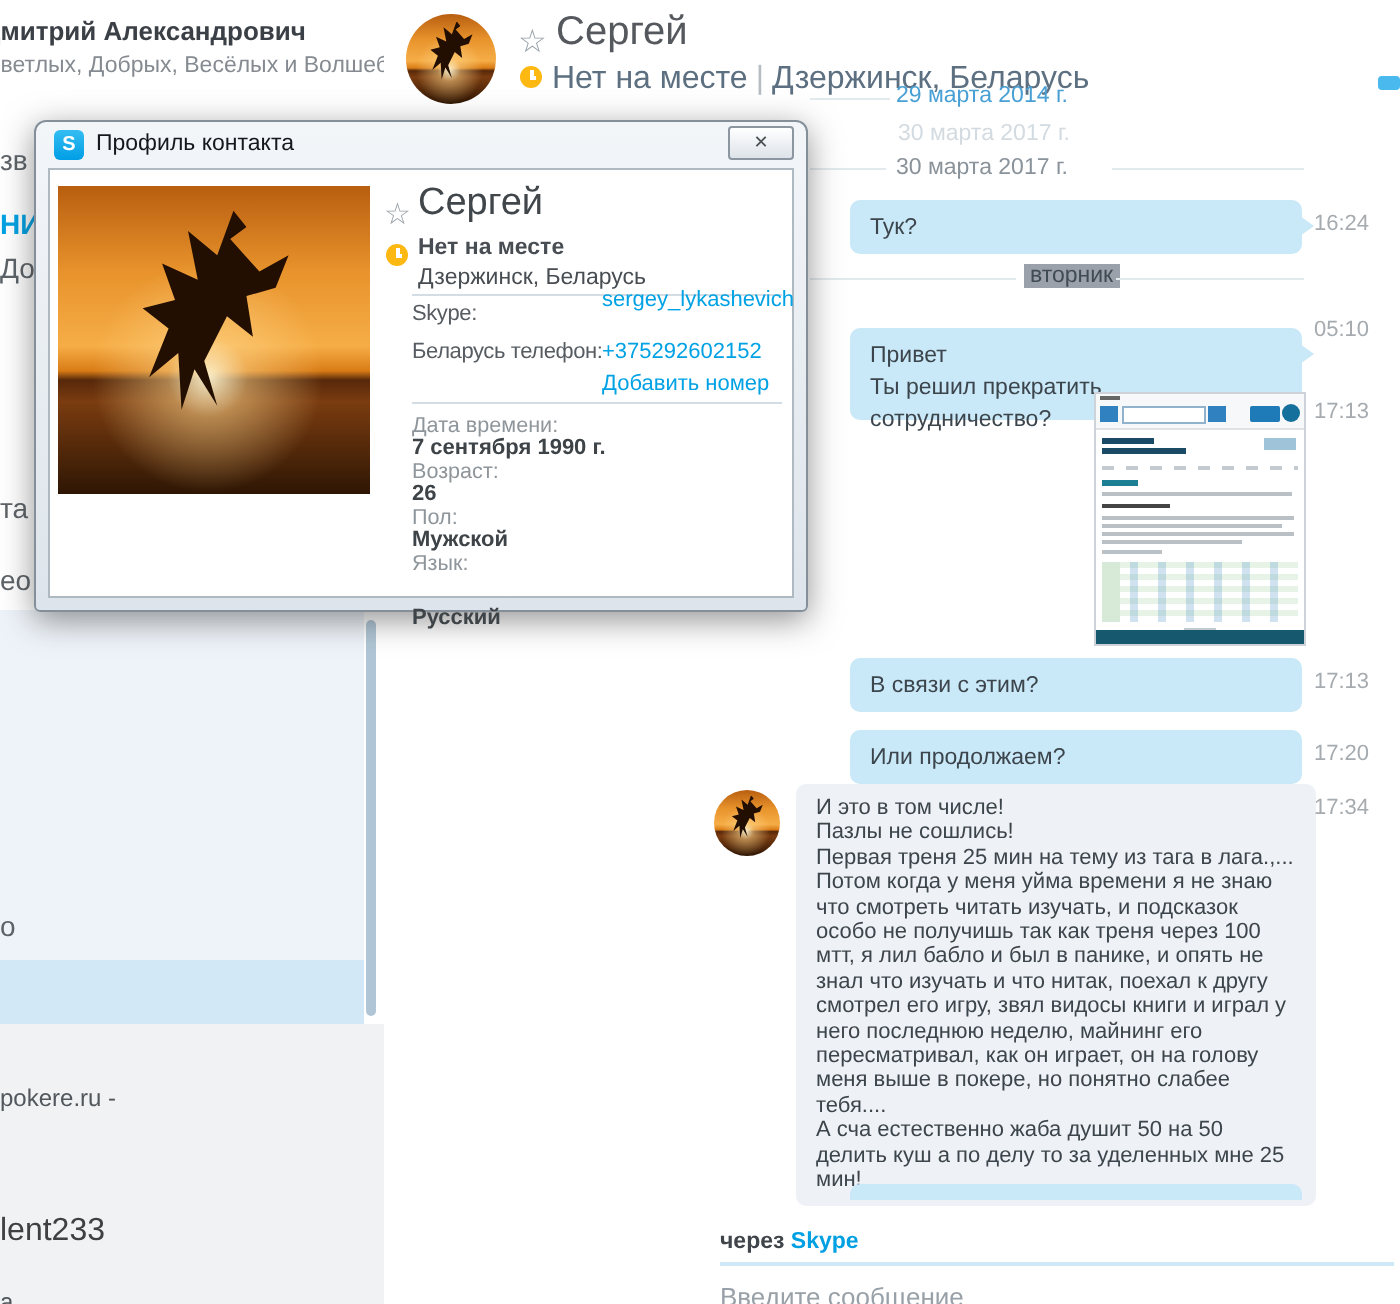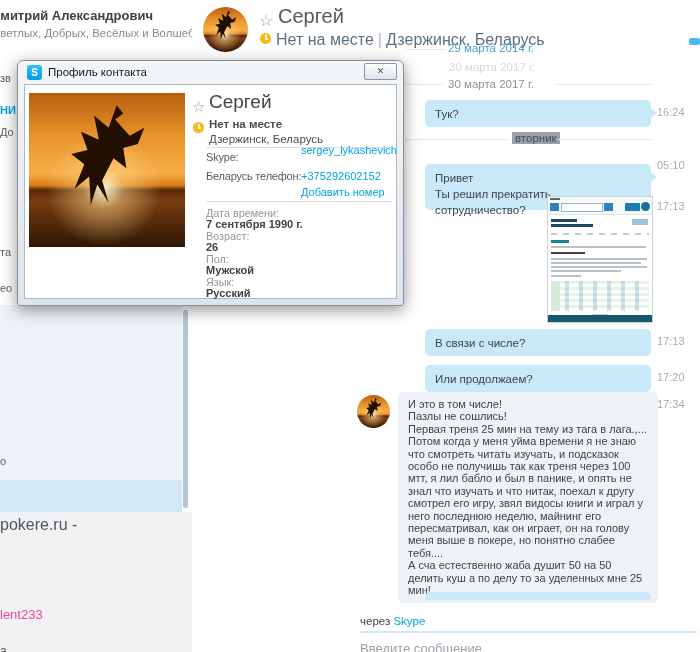--- a/index.html
+++ b/index.html
@@ -6,21 +6,21 @@
   body{
     width:700px;height:652px;position:relative;overflow:hidden;
     background:#ffffff;font-family:"Liberation Sans",sans-serif;
     -webkit-font-smoothing:antialiased;
   }
 
   
   .sidebar{position:absolute;left:0;top:0;width:192px;height:652px;background:#fff;overflow:hidden;}
   .sb-name{position:absolute;left:-9px;top:8px;font-size:13px;font-weight:bold;color:#3b4046;white-space:nowrap;}
   .sb-mood{position:absolute;left:-8px;top:27px;font-size:11.5px;color:#858b91;white-space:nowrap;}
-  .sb-frag{position:absolute;left:0;font-size:11px;color:#5d6368;white-space:nowrap;}
+  .sb-frag{position:absolute;left:0;font-size:14px;color:#5d6368;white-space:nowrap;}
   .sb-frag.blue{color:#00a2e4;font-weight:bold;}
   .sb-light{position:absolute;left:0;top:305px;width:182px;height:175px;background:#eef3f9;}
   .sb-selected{position:absolute;left:0;top:480px;width:182px;height:32px;background:#d3e8f7;}
   .sb-gray{position:absolute;left:0;top:512px;width:192px;height:140px;background:#f0f2f4;}
   .sb-scroll{position:absolute;left:183px;top:310px;width:5px;height:198px;background:#b0c6d6;border-radius:3px;}
 
   
   .sunset{
     position:absolute;overflow:hidden;
     background:
@@ -75,21 +75,21 @@
   .ghost-date{position:absolute;left:449px;top:61px;font-size:11.5px;color:#d3dbe1;white-space:nowrap;}
   .day-hl{position:absolute;left:512px;top:132px;font-size:11.5px;color:#414b55;background:#9ba1ab;padding:0 3px;white-space:nowrap;}
   .bubble-out{position:absolute;left:425px;width:226px;box-sizing:border-box;background:#c9e8f8;border-radius:5px;
     padding:6px 10px;font-size:11.5px;line-height:16px;color:#3c454c;white-space:pre-line;}
   .tail::after{content:"";position:absolute;right:-6px;top:8px;width:0;height:0;
     border-top:5px solid transparent;border-bottom:5px solid transparent;border-left:7px solid #c9e8f8;}
   .bubble-in{position:absolute;left:398px;top:392px;width:260px;box-sizing:border-box;background:#eef1f5;border-radius:5px;
     padding:6px 10px;font-size:11px;line-height:12.4px;color:#3c454c;white-space:pre-line;}
   .ts{position:absolute;left:657px;font-size:11px;color:#a6abb0;}
   .sliver{position:absolute;left:425px;top:592px;width:226px;height:8px;background:#c9e8f8;border-radius:5px 5px 0 0;}
-  .via{position:absolute;left:360px;top:615px;font-size:11.5px;color:#3f454a;}
+  .via{position:absolute;left:360px;top:615px;font-size:11.5px;color:#3f454a;font-weight:bold;}
   .via .lnk{color:#00a0e3;}
   .via-line{position:absolute;left:360px;top:631px;width:337px;height:2px;background:#cfe8f6;}
   .msg-input{position:absolute;left:360px;top:641px;font-size:13px;color:#99a1a8;white-space:nowrap;}
   .scroll-bit{position:absolute;left:689px;top:38px;width:11px;height:7px;background:#49b9ee;border-radius:2px;}
 
   
   .thumb{position:absolute;left:547px;top:196px;width:106px;height:127px;box-sizing:border-box;
     background:#fff;border:1px solid #cdd3d8;overflow:hidden;}
   .t-head{position:absolute;left:0;top:0;width:100%;height:17px;background:#f6f8fa;border-bottom:1px solid #dfe3e6;}
   .t-bar{position:absolute;background:#2f81c0;}
@@ -120,22 +120,22 @@
   <div class="sb-light"></div>
   <div class="sb-selected"></div>
   <div class="sb-gray"></div>
 
   <div class="sb-frag" style="top:72px">зв</div>
   <div class="sb-frag blue" style="top:104px">НИ</div>
   <div class="sb-frag" style="top:126px">До</div>
   <div class="sb-frag" style="top:246px">та</div>
   <div class="sb-frag" style="top:282px">ео</div>
   <div class="sb-frag" style="top:455px">о</div>
-  <div class="sb-frag" style="top:516px;color:#51575c;font-size:16px">pokere.ru -</div>
-  <div class="sb-frag" style="top:607px;color:#ec4899;font-size:13px">lent233</div>
+  <div class="sb-frag" style="top:542px;color:#51575c;font-size:12px">pokere.ru -</div>
+  <div class="sb-frag" style="top:607px;color:#404040;font-size:16px">lent233</div>
   <div class="sb-frag" style="top:644px;color:#51575c;font-size:12px">а</div>
 
   <div class="sb-scroll"></div>
 </div>
 
 <div>
   <div class="sunset round" style="left:203px;top:7px;width:45px;height:45px"></div>
   <div class="hdr-star" style="left:259px;top:11px">☆</div>
   <div class="hdr-name" style="left:278px;top:5px">Сергей</div>
   <div class="clock" style="left:260px;top:33px"></div>
@@ -185,21 +185,21 @@
     <div class="t-line" style="left:3px;top:69px;width:96px"></div>
     <div class="t-line" style="left:3px;top:73px;width:70px"></div>
     <div class="t-line" style="left:3px;top:78px;width:30px"></div>
     <div class="t-table"></div>
     <div class="t-tablecol"></div>
     <div class="t-pager"></div>
     <div class="t-footer"></div>
   </div>
   <div class="ts" style="top:200px">17:13</div>
 
-  <div class="bubble-out" style="top:329px;height:27px">В связи с числе?</div>
+  <div class="bubble-out" style="top:329px;height:27px">В связи с этим?</div>
   <div class="ts" style="top:335px">17:13</div>
 
   <div class="bubble-out" style="top:365px;height:27px">Или продолжаем?</div>
   <div class="ts" style="top:371px">17:20</div>
 
   <div class="sunset round" style="left:357px;top:395px;width:33px;height:33px"></div>
   <div class="bubble-in">И это в том числе!
 Пазлы не сошлись!
 Первая треня 25 мин на тему из тага в лага.,...
 Потом когда у меня уйма времени я не знаю что смотреть читать изучать, и подсказок особо не получишь так как треня через 100 мтт, я лил бабло и был в панике, и опять не знал что изучать и что нитак, поехал к другу смотрел его игру, звял видосы книги и играл у него последнюю неделю, майнинг его пересматривал, как он играет, он на голову меня выше в покере, но понятно слабее тебя....
@@ -237,15 +237,15 @@
 
     <div class="dlg-hr" style="top:116px"></div>
 
     <div class="dtl-lbl" style="top:122px">Дата времени:</div>
     <div class="dtl-val" style="top:133px">7 сентября 1990 г.</div>
     <div class="dtl-lbl" style="top:145px">Возраст:</div>
     <div class="dtl-val" style="top:156px">26</div>
     <div class="dtl-lbl" style="top:168px">Пол:</div>
     <div class="dtl-val" style="top:179px">Мужской</div>
     <div class="dtl-lbl" style="top:191px">Язык:</div>
-    <div class="dtl-val" style="top:202px">Русский</div>
+    <div class="dtl-val" style="top:218px">Русский</div>
   </div>
 </div>
 
 </body></html>

